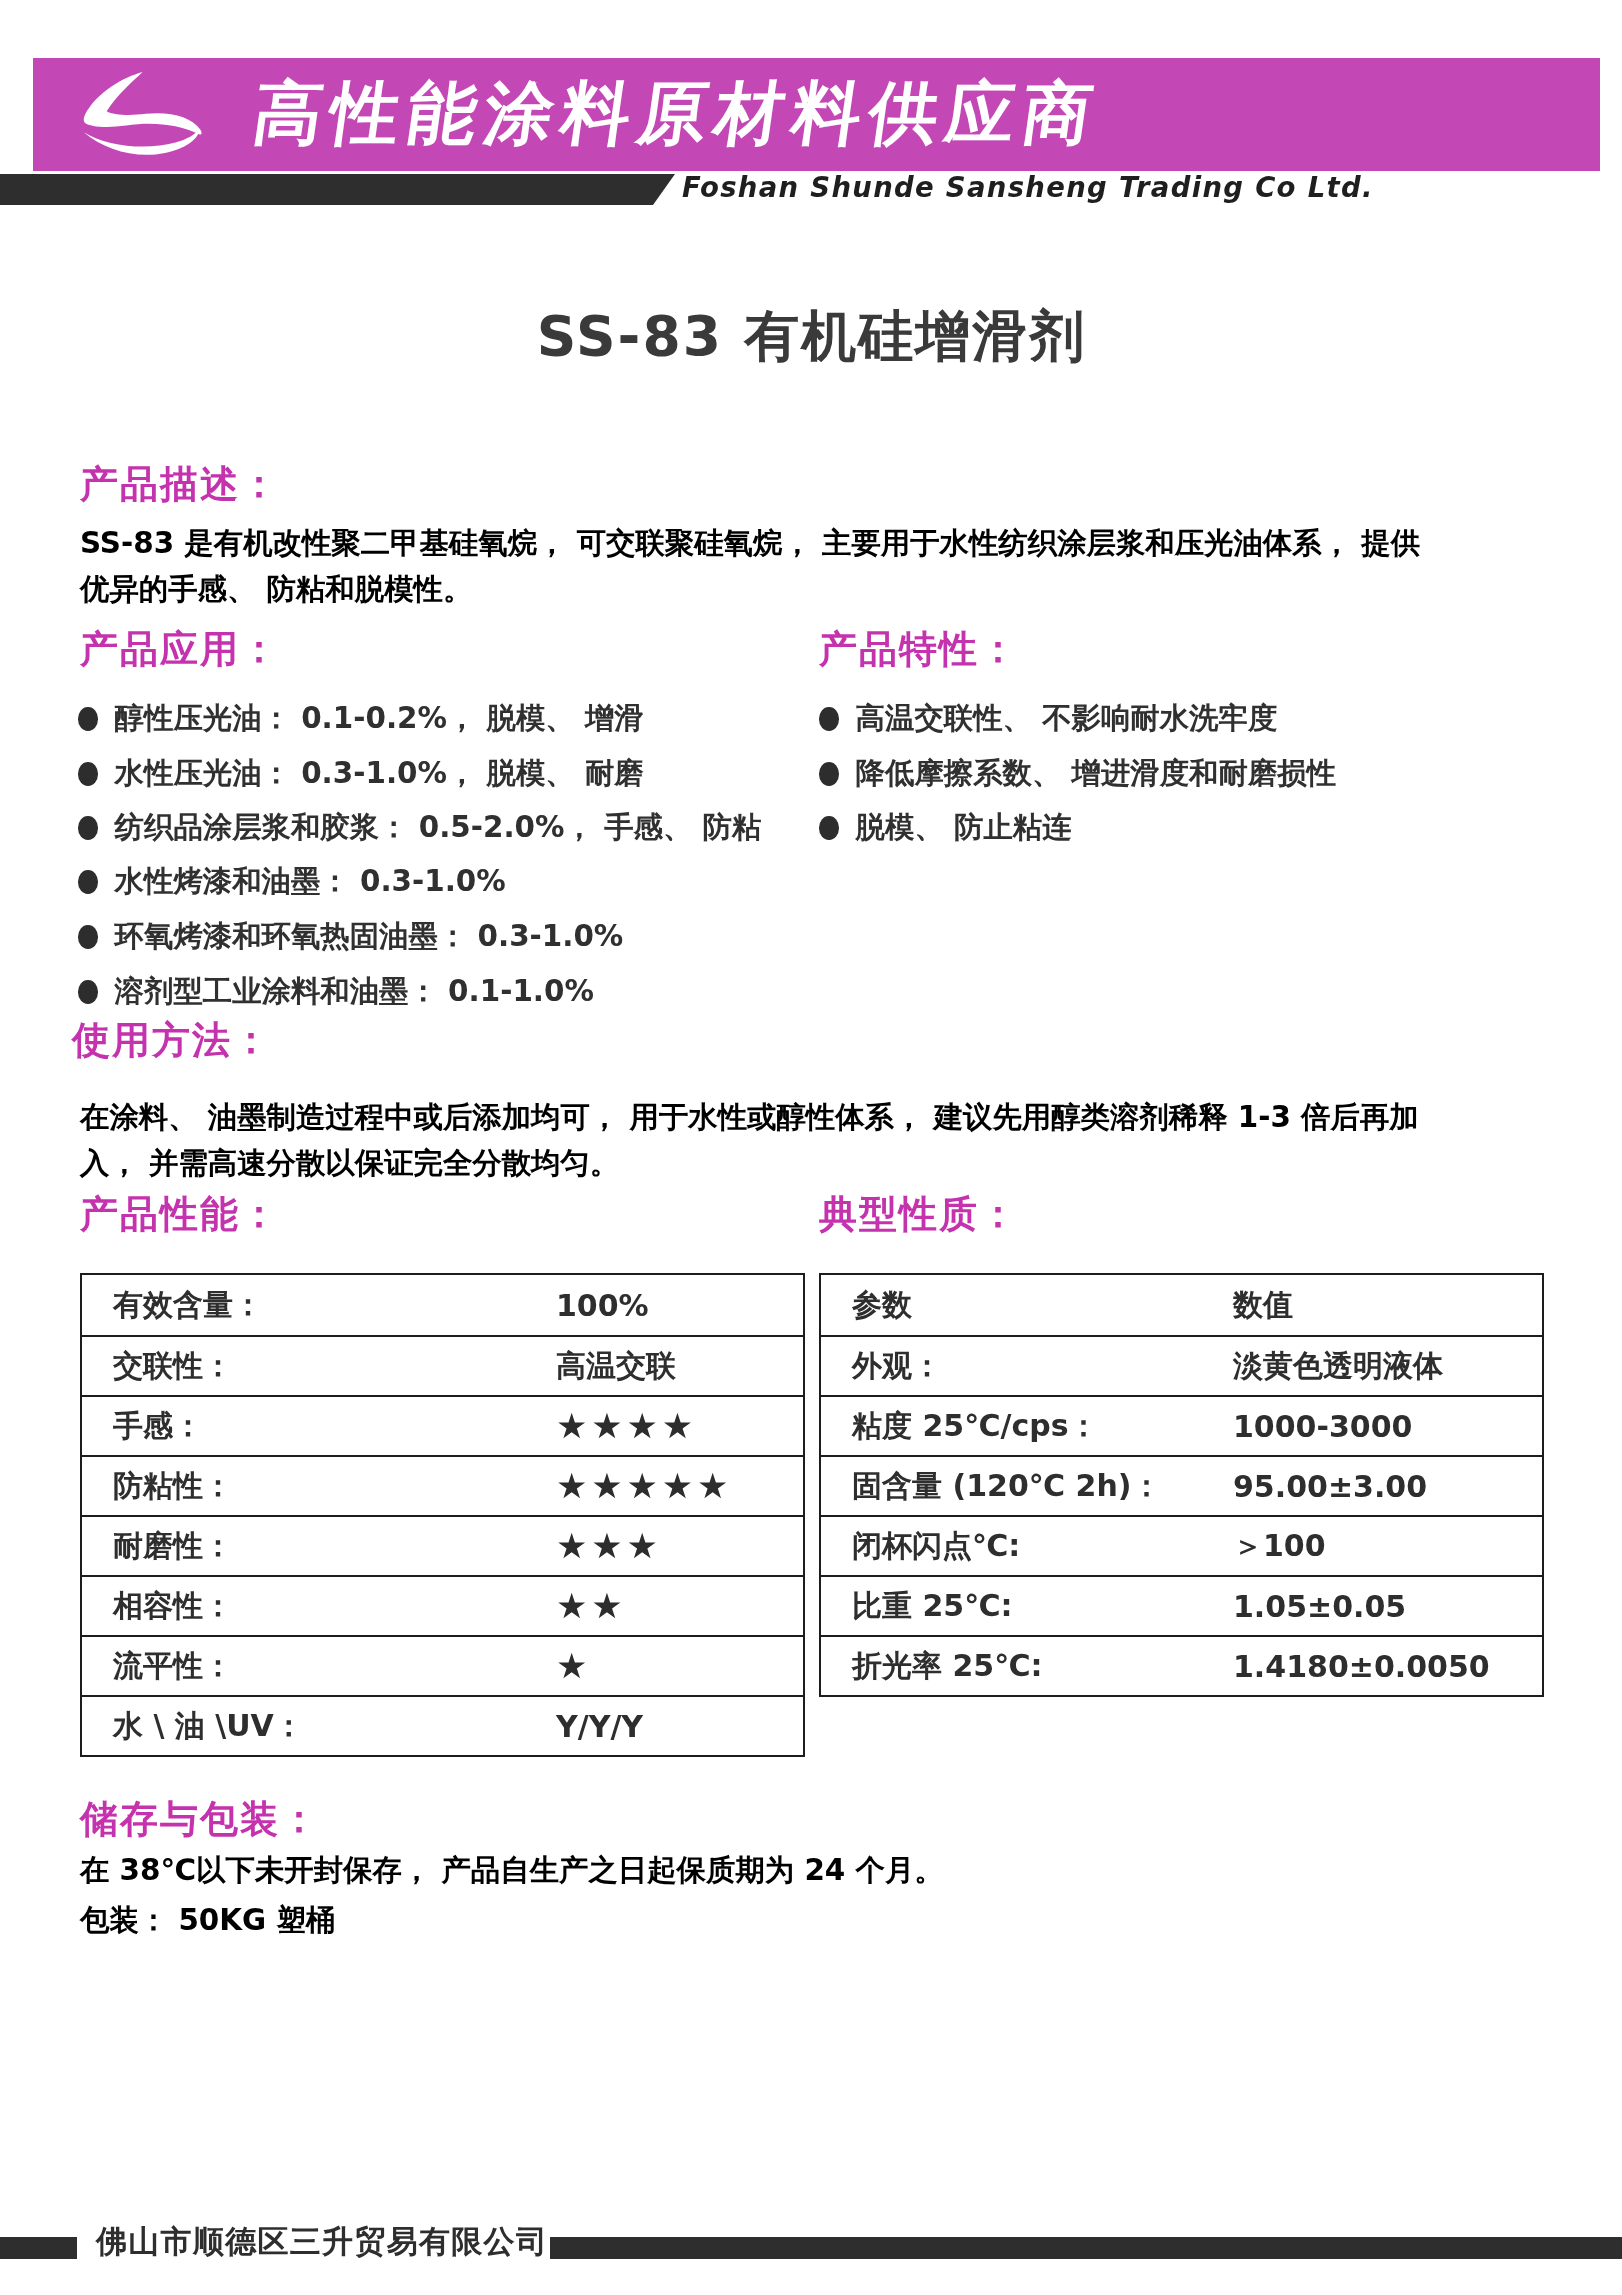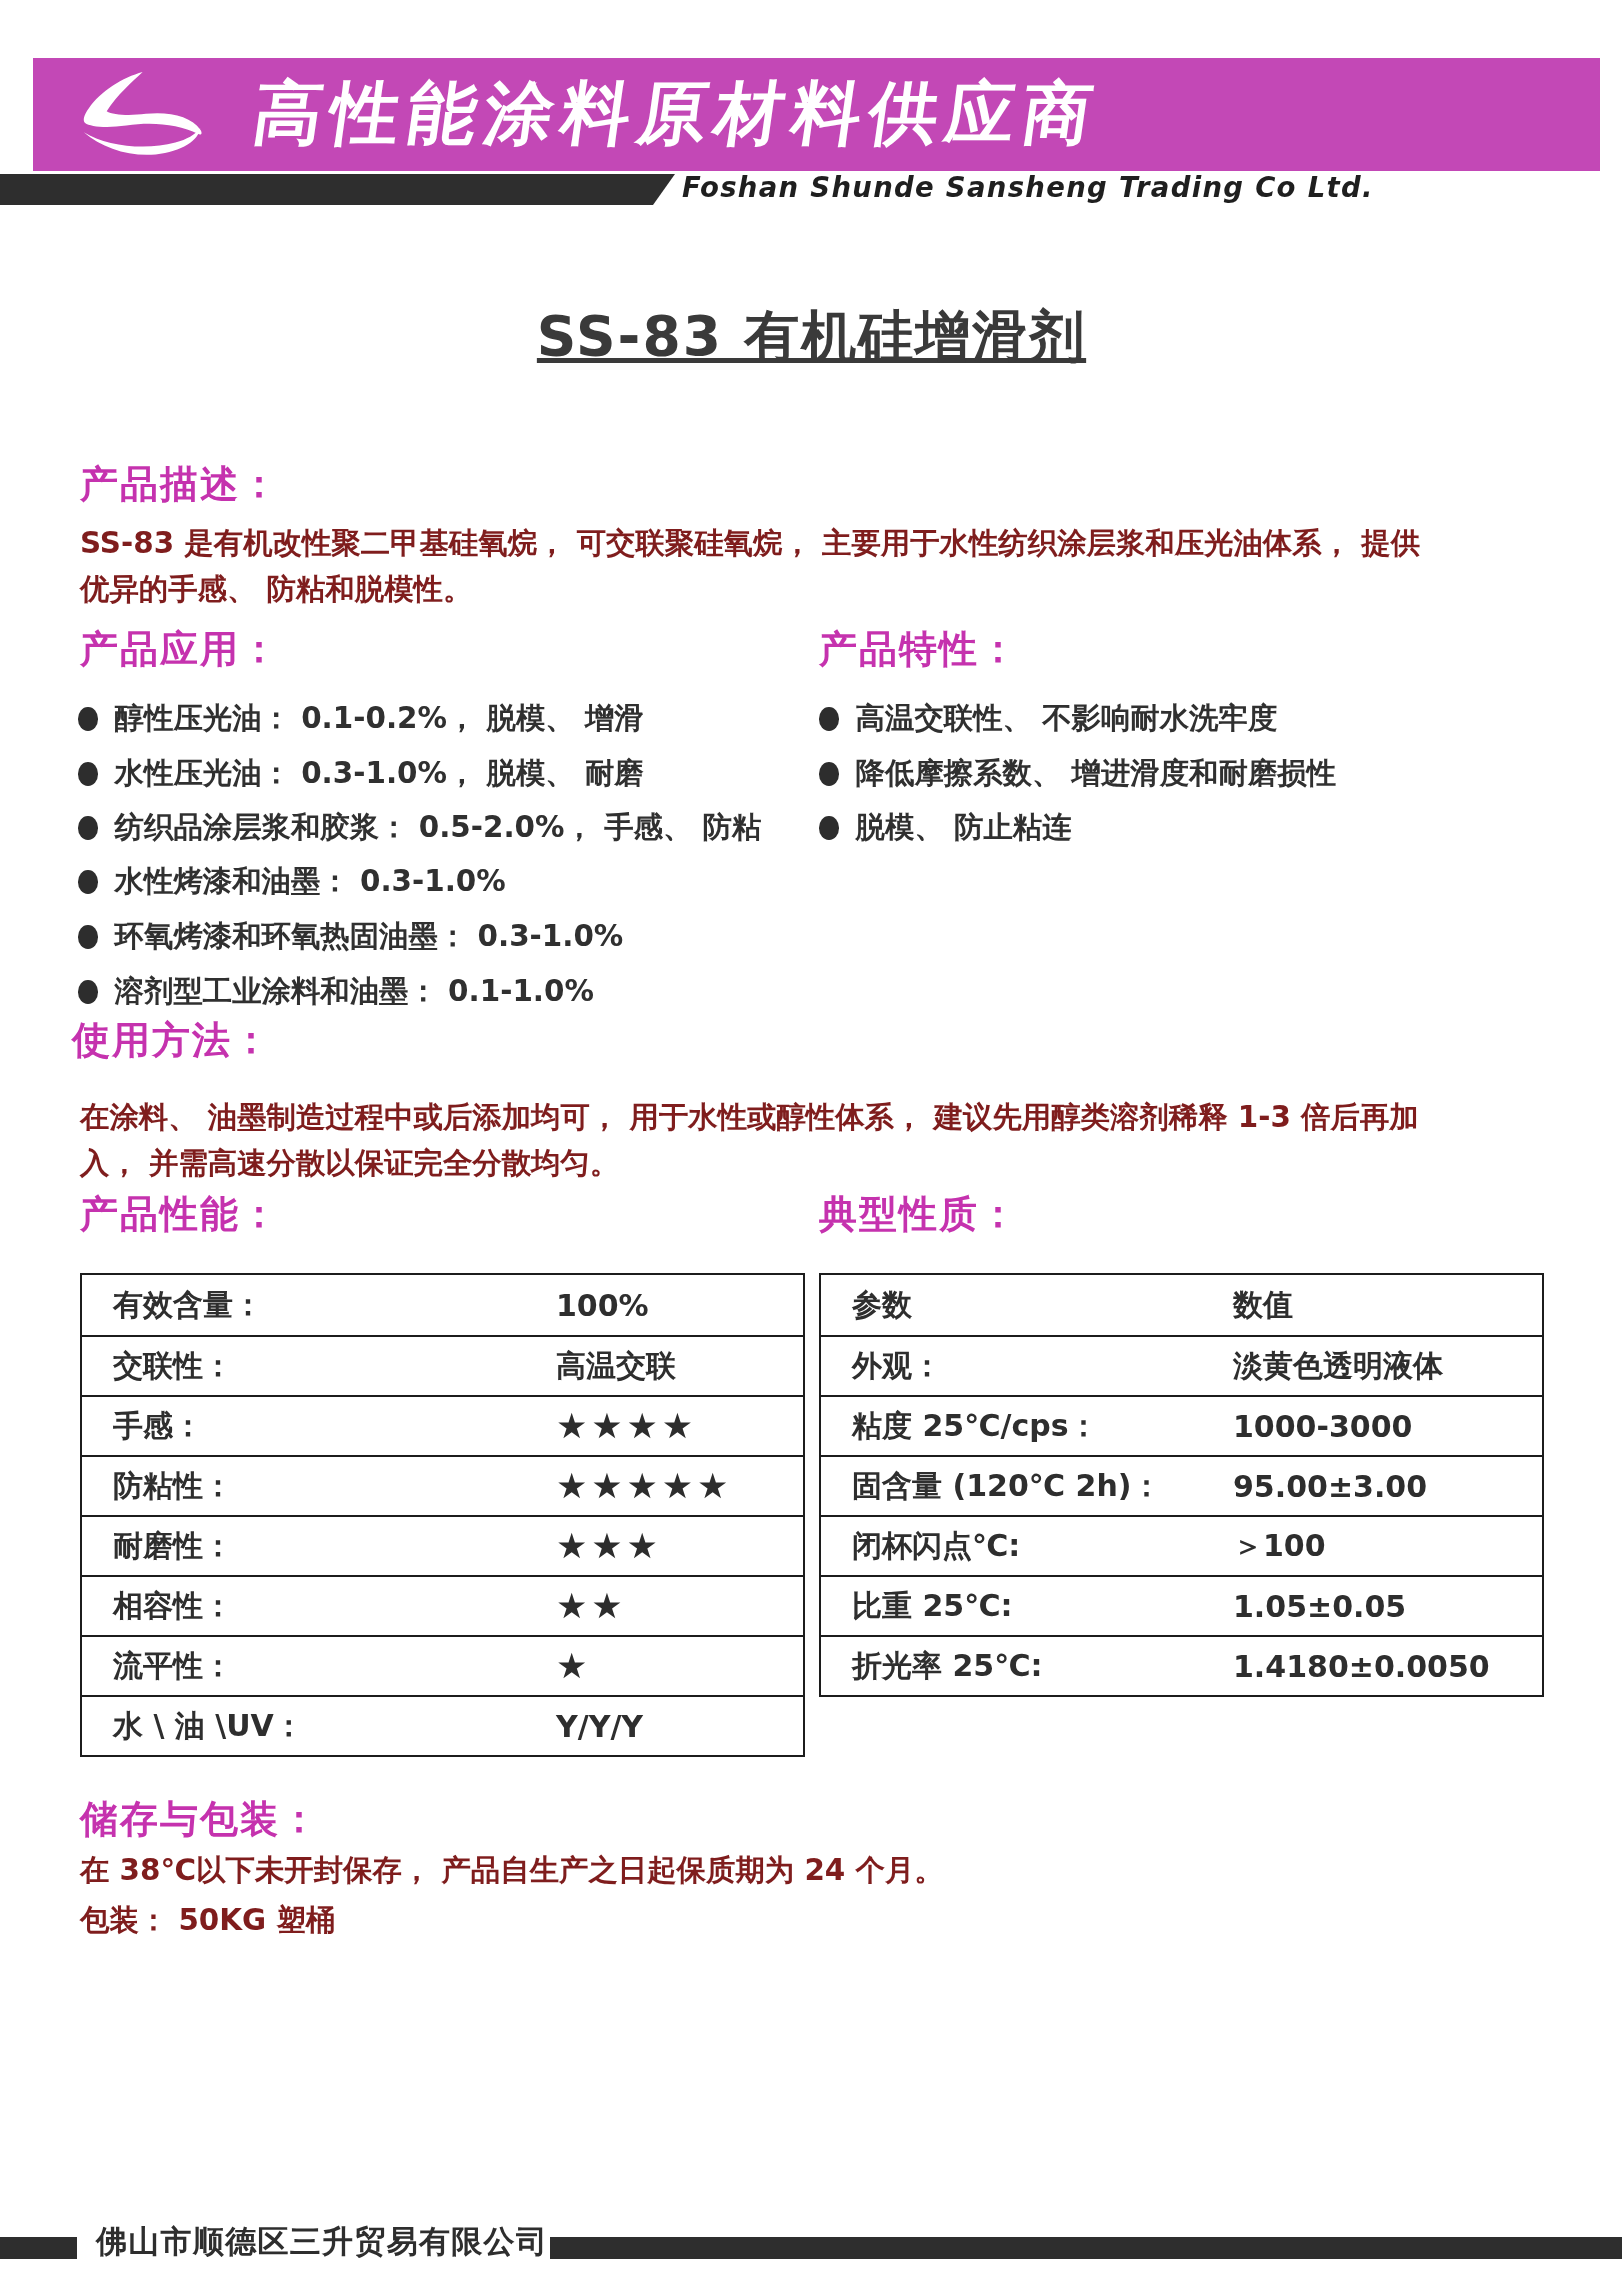--- a/index.html
+++ b/index.html
@@ -18,29 +18,29 @@
     position:absolute;left:0;top:174px;width:675px;height:31px;background:#2e2e2e;
     clip-path:polygon(0 0,100% 0,calc(100% - 22px) 100%,0 100%);
   }
   .company-en{
     position:absolute;left:682px;top:171px;font-size:27.5px;font-style:italic;
     color:#1f1f1f;letter-spacing:1.3px;white-space:nowrap;
   }
   
   .doc-title{
     position:absolute;left:0;top:306px;width:100%;text-align:center;
-    font-size:55px;line-height:1.1;color:#3a3a3a;letter-spacing:2px;text-decoration:underline;
+    font-size:55px;line-height:1.1;color:#3a3a3a;letter-spacing:2px;
   }
   
   .heading{
     position:absolute;font-size:38px;line-height:1;color:#c532ae;
     letter-spacing:2px;white-space:nowrap;
   }
   .text-line{
-    position:absolute;font-size:29.4px;line-height:37px;color:#7f1d1d;white-space:nowrap;
+    position:absolute;font-size:29.4px;line-height:37px;color:#000000;white-space:nowrap;
   }
   .bullet{
     position:absolute;height:42px;display:flex;align-items:center;
     font-size:29.4px;color:#303030;white-space:nowrap;
   }
   .dot{width:19.6px;height:23.6px;border-radius:50%;background:#2d2d2d;margin-right:17px;flex:0 0 auto;}
   
   .tbl{position:absolute;width:725px;border:2.6px solid #1c1c1c;box-sizing:border-box;background:#fff;}
   .trow{position:relative;height:60px;box-sizing:border-box;border-top:2.6px solid #1c1c1c;
         display:flex;align-items:center;}

